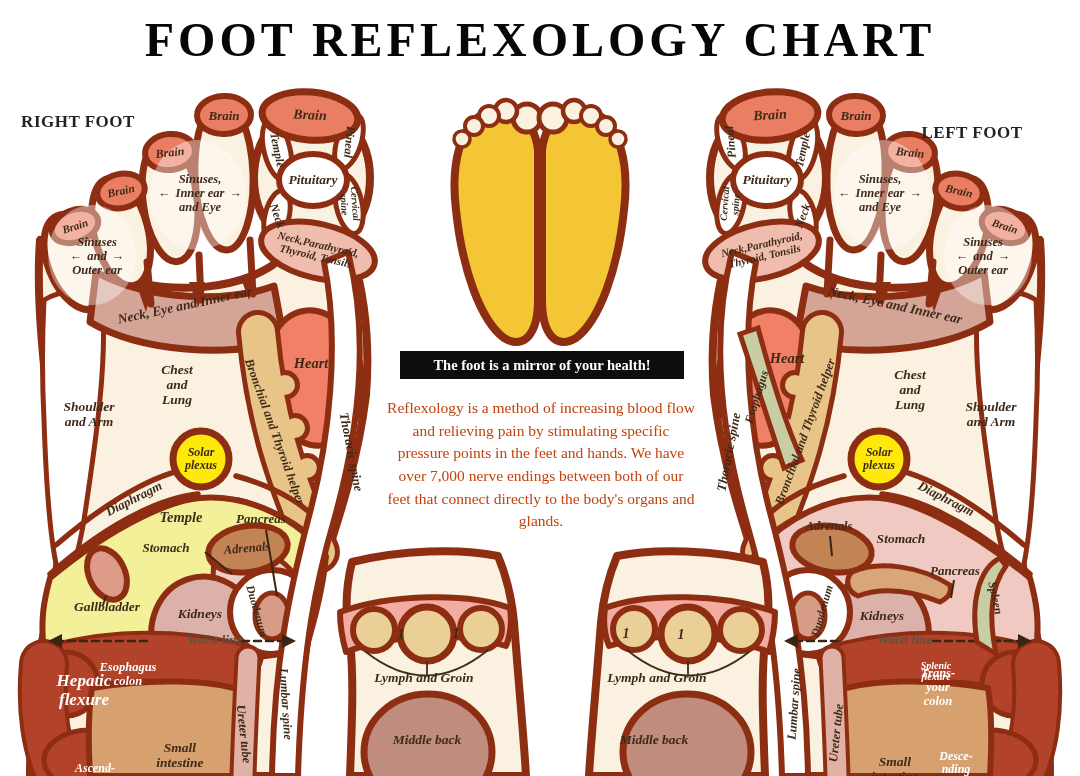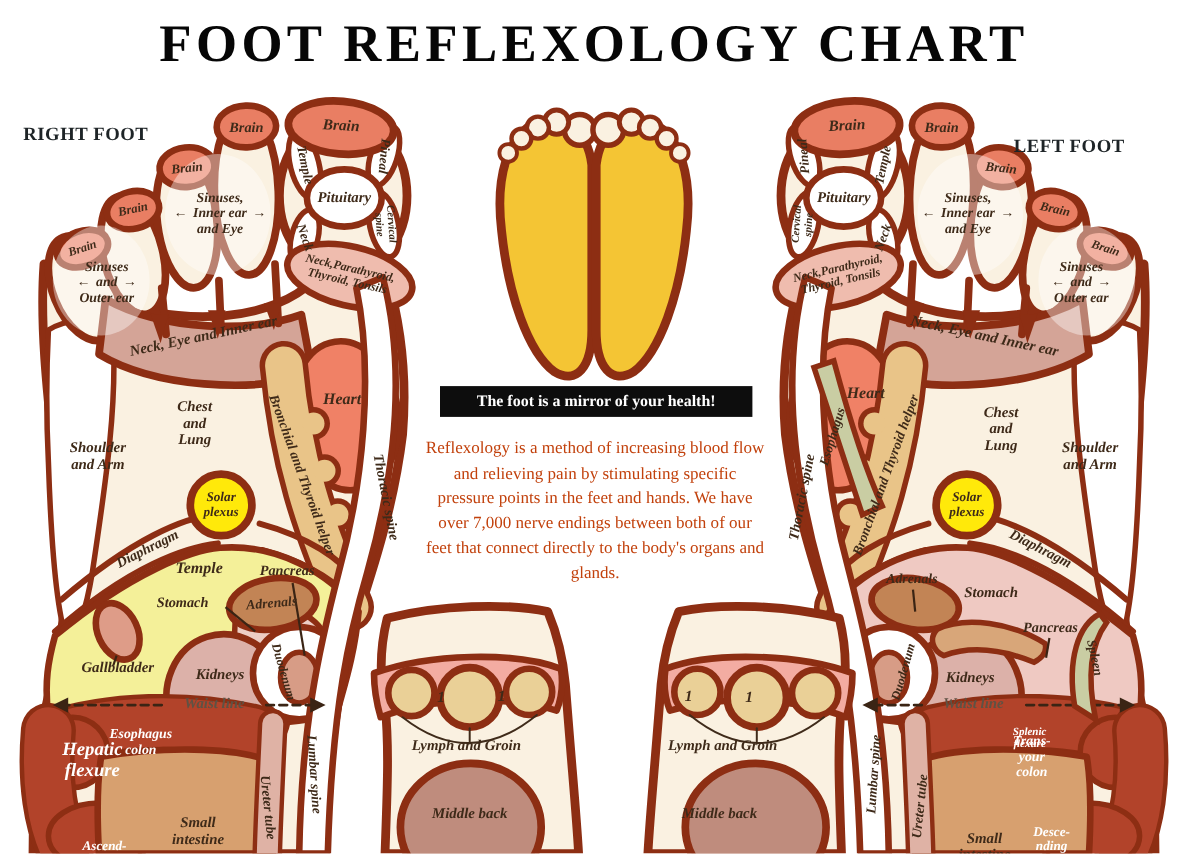--- a/index.html
+++ b/index.html
@@ -6,21 +6,21 @@
   #page{position:relative;width:1080px;height:776px;background:#ffffff;overflow:hidden;
         font-family:Liberation Serif, serif;}
   .title{position:absolute;left:0;top:12px;width:100%;text-align:center;
          font-weight:800;font-size:48px;letter-spacing:4px;color:#060606;}
   .fh{position:absolute;font-weight:800;font-size:17px;letter-spacing:.5px;color:#1e2427;
       transform:translate(-50%,-50%);white-space:nowrap;}
   .zl{position:absolute;font-style:italic;font-weight:700;font-size:13px;color:#3e2a19;
       text-align:center;line-height:1.1;white-space:nowrap;}
   .wrap{white-space:normal;}
   .wlab{color:#ffffff;}
-  .waist{font-weight:600;color:#5e5244;}
+  .waist{font-weight:600;color:#5e5244;margin-left:20px;}
   .arow{display:flex;align-items:center;justify-content:center;gap:5px;}
   .arw{font-style:normal;font-weight:700;}
   .banner{position:absolute;left:400px;top:351px;width:284px;height:28px;background:#0d0d0d;
           color:#fff;font-weight:700;font-size:14.5px;display:flex;align-items:center;
           justify-content:center;}
   .intro{position:absolute;left:385px;top:397px;width:312px;text-align:center;
          font-size:15.5px;line-height:1.46;color:#c2410c;}
   svg{position:absolute;left:0;top:0;}
 </style>
 </head>

